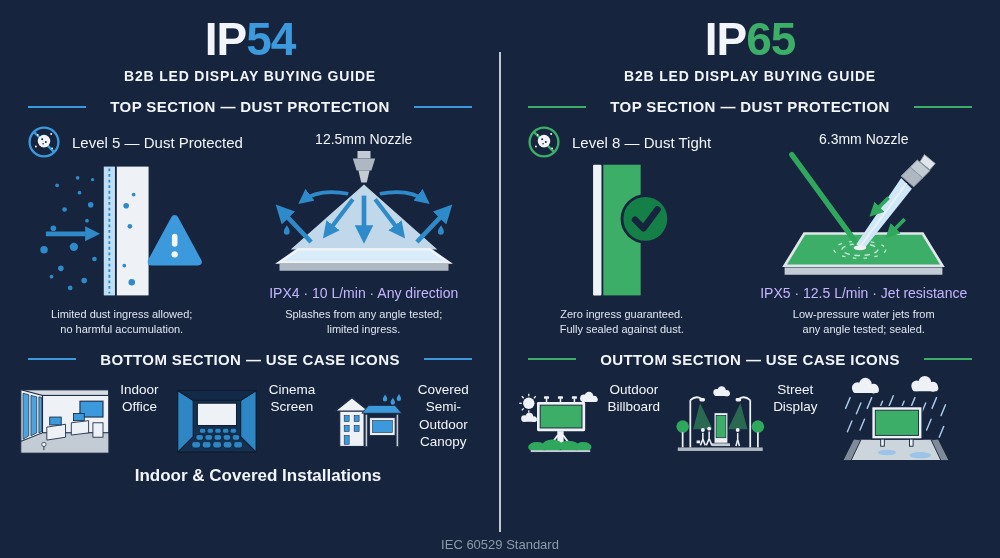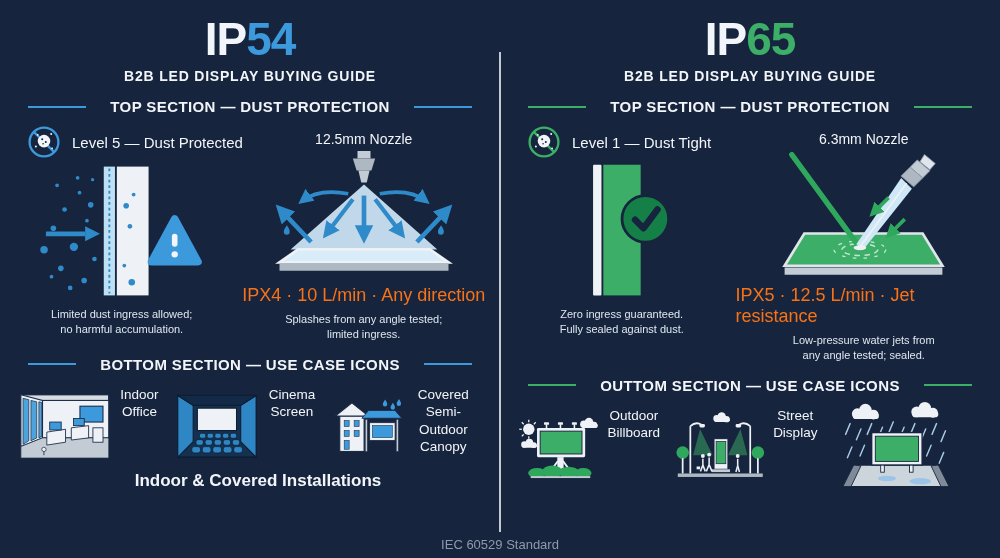--- a/index.html
+++ b/index.html
@@ -18,21 +18,21 @@
   .section-row .rule{flex:1;height:2px;background:var(--accent);}
   .section-label{font-size:15px;font-weight:bold;letter-spacing:.4px;white-space:nowrap;}
 
   .top-grid{display:flex;width:100%;padding:0 8px;box-sizing:border-box;}
   .col{display:flex;flex-direction:column;align-items:center;}
   .col-dust{width:47%;}
   .col-water{width:53%;}
   .level-row{display:flex;align-items:center;gap:10px;align-self:flex-start;margin:4px 0 0 18px;height:38px;}
   .level-label{font-size:15px;font-weight:normal;white-space:nowrap;}
   .nozzle-label{font-size:14px;margin-top:12px;height:20px;}
-  .spec{font-size:18px;margin-top:4px;color:#f97316;}
+  .spec{font-size:14px;margin-top:4px;color:#c4b5fd;}
   .caption{font-size:11px;line-height:1.35;color:#dfe7f0;text-align:center;
            white-space:pre-line;margin-top:6px;}
   .ill{display:block;}
 
   .usecases{display:flex;width:100%;justify-content:space-around;padding:4px 14px 0;box-sizing:border-box;}
   .usecase{display:flex;flex-direction:row;width:150px;}
   .uc-label{font-size:13.5px;text-align:center;white-space:pre-line;line-height:1.3;margin-top:5px;}
 
   .panel-footer{font-size:17px;font-weight:bold;margin-top:auto;margin-bottom:22px;padding-left:16px;}
   .std-note{position:absolute;left:0;right:0;bottom:6px;text-align:center;
@@ -239,21 +239,21 @@
             <line x1="9" y1="9" x2="31" y2="31" stroke="#3cae68" stroke-width="2.6"></line>
             <circle cx="20" cy="19" r="7" fill="#f2f5f9"></circle>
             <circle cx="18" cy="17" r="1.1" fill="#16243d"></circle>
               <circle cx="22" cy="20" r="1.1" fill="#16243d"></circle>
               <circle cx="19" cy="22" r="0.9" fill="#16243d"></circle>
             <circle cx="11" cy="25" r="1.1" fill="#f2f5f9"></circle>
               <circle cx="28" cy="11" r="1.1" fill="#f2f5f9"></circle>
               <circle cx="13" cy="12" r="1" fill="#f2f5f9"></circle>
               <circle cx="29" cy="27" r="1" fill="#f2f5f9"></circle>
           </svg>
-          <span class="level-label">Level 1 — Dust Tight</span>
+          <span class="level-label">Level 8 — Dust Tight</span>
         </div>
 
         <svg class="ill" width="130" height="140" viewBox="0 0 130 150">
           <rect x="34" y="4" width="9" height="140" rx="1" fill="#eef2f6"></rect>
           <rect x="45" y="4" width="40" height="140" fill="#3cae68"></rect>
           <circle cx="90" cy="62" r="25" fill="#157f48" stroke="#16243d" stroke-width="3"></circle>
           <path d="M79,63 L88,72 L103,52" fill="none" stroke="#16243d" stroke-width="7" stroke-linecap="round" stroke-linejoin="round"></path>
         </svg>
         <div class="caption">Zero ingress guaranteed.
 Fully sealed against dust.</div>

